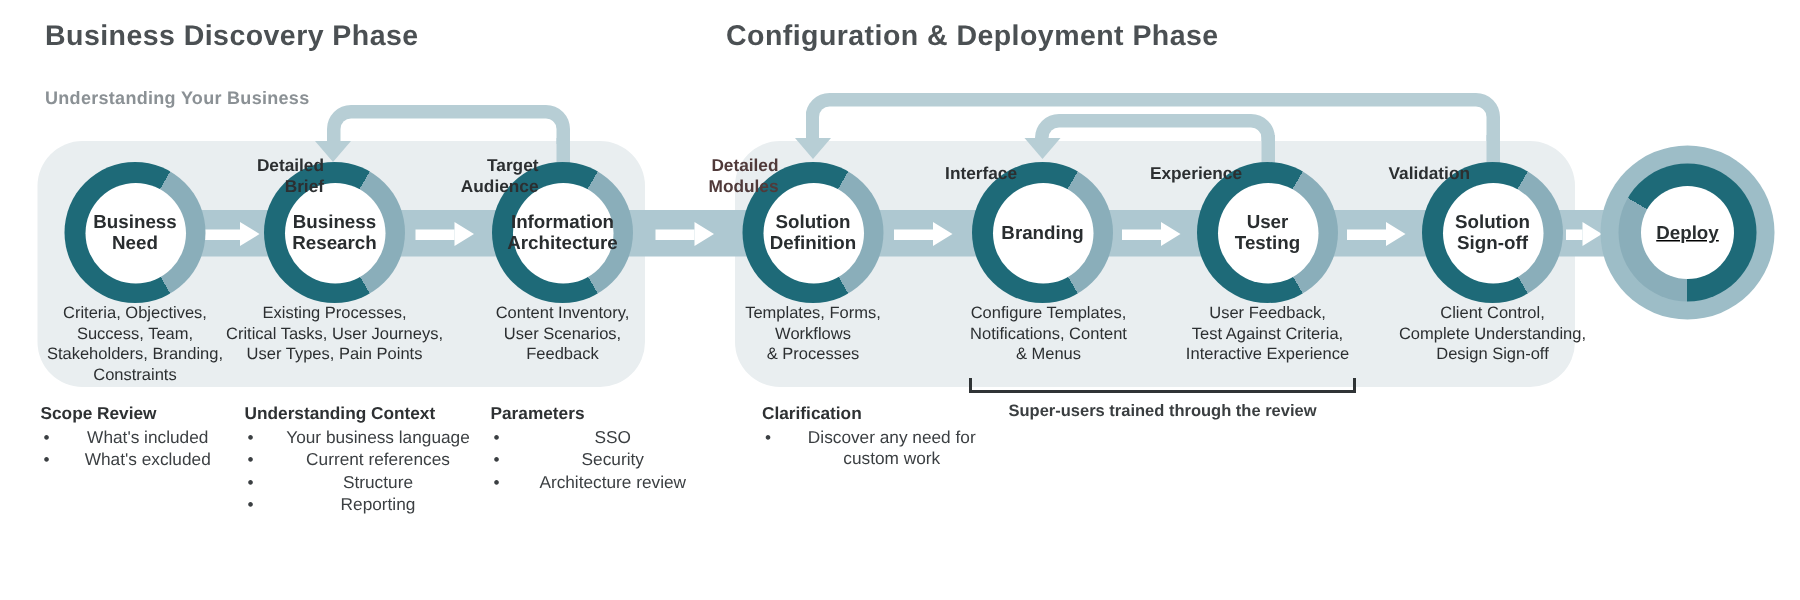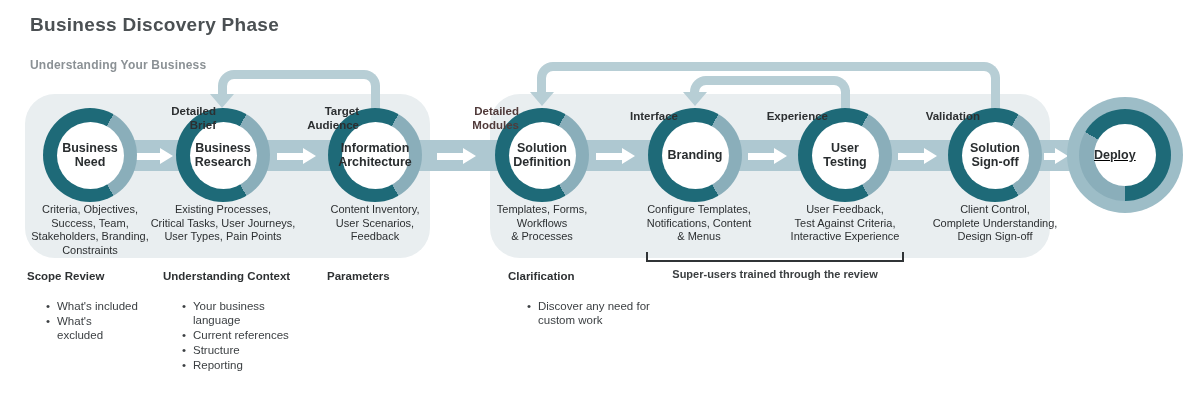--- a/index.html
+++ b/index.html
@@ -28,47 +28,48 @@
         background:conic-gradient(from 30deg,#8aaeba 0 120deg,#1e6a78 120deg 360deg);
         display:flex;align-items:center;justify-content:center;z-index:3;}
   .core{width:67px;height:67px;border-radius:50%;background:#ffffff;display:flex;align-items:center;justify-content:center;}
   .step-name{font-size:12.5px;font-weight:700;color:#292d2f;text-align:center;line-height:1.15;}
 
   .deploy-outer{position:absolute;left:1067px;top:97px;width:116px;height:116px;border-radius:50%;
         background:#9dbdc7;display:flex;align-items:center;justify-content:center;z-index:3;}
   .deploy-ring{width:92px;height:92px;border-radius:50%;
         background:conic-gradient(from 180deg,#8aaeba 0 120deg,#1e6a78 120deg 360deg);
         display:flex;align-items:center;justify-content:center;}
-  .deploy-core{width:62px;height:62px;border-radius:50%;background:#ffffff;display:flex;align-items:center;text-decoration:underline;}
+  .deploy-core{width:62px;height:62px;border-radius:50%;background:#ffffff;display:flex;align-items:center;justify-content:center;text-decoration:underline;}
 
   .details{position:absolute;top:203px;width:170px;font-size:11px;font-weight:500;color:#2c2f31;
            text-align:center;line-height:1.24;z-index:4;}
   .clabel{position:absolute;width:120px;font-size:11.5px;font-weight:700;color:#2c2f31;text-align:right;line-height:1.18;z-index:4;}
   .clabel.modules{color:#503a3a;}
 
   .bracket{position:absolute;left:646px;top:252px;width:258px;height:10px;
            border-left:2px solid #303436;border-right:2px solid #303436;border-bottom:2px solid #303436;z-index:4;}
   .caption{position:absolute;left:640px;top:268px;width:270px;text-align:center;
            font-size:11px;font-weight:600;color:#3a3e40;z-index:4;}
 
   .note{position:absolute;top:270px;z-index:4;}
   .note h4{margin:0 0 3px 0;font-size:11.5px;font-weight:700;color:#2e3133;}
-  .note ul{margin:17px;padding:0;list-style:none;}
+  .note ul{margin:0;padding:0;list-style:none;text-align:center;}
   .note li{position:relative;padding-left:13px;font-size:11.5px;font-weight:500;color:#3b3f42;line-height:14px;margin-bottom:1px;}
   .note li::before{content:"•";position:absolute;left:2px;}
 
   .ml{white-space:pre-line;}
 </style>
 </head>
 <body>
 
 <div class="canvas">
 
   <div class="title" style="left:30px;top:14px;">Business Discovery Phase</div>
   <div class="subtitle" style="left:30px;top:58px;">Understanding Your Business</div>
+  <div class="title" style="left:484px;top:14px;">Configuration &amp; Deployment Phase</div>
 
   <div class="panel panel1"></div>
   <div class="panel panel2"></div>
 
   <div class="band"></div>
 
   <div class="loop" style="left:218px;top:70px;width:162px;height:26px;"></div>
   <div class="leg" style="left:371px;top:92px;height:24px;"></div>
   <div class="loop-head" style="left:210px;top:94px;"></div>
 
@@ -205,20 +206,25 @@
     <h4>Understanding Context</h4>
     <ul>
       <li>Your business language</li>
       <li>Current references</li>
       <li>Structure</li>
       <li>Reporting</li>
     </ul>
   </div>
   <div class="note" style="left:327px;width:150px;">
     <h4>Parameters</h4>
+    <ul>
+      <li>SSO</li>
+      <li>Security</li>
+      <li>Architecture review</li>
+    </ul>
   </div>
   <div class="note" style="left:508px;width:160px;">
     <h4>Clarification</h4>
     <ul>
       <li class="ml">Discover any need for
 custom work</li>
     </ul>
   </div>
 
 </div>

